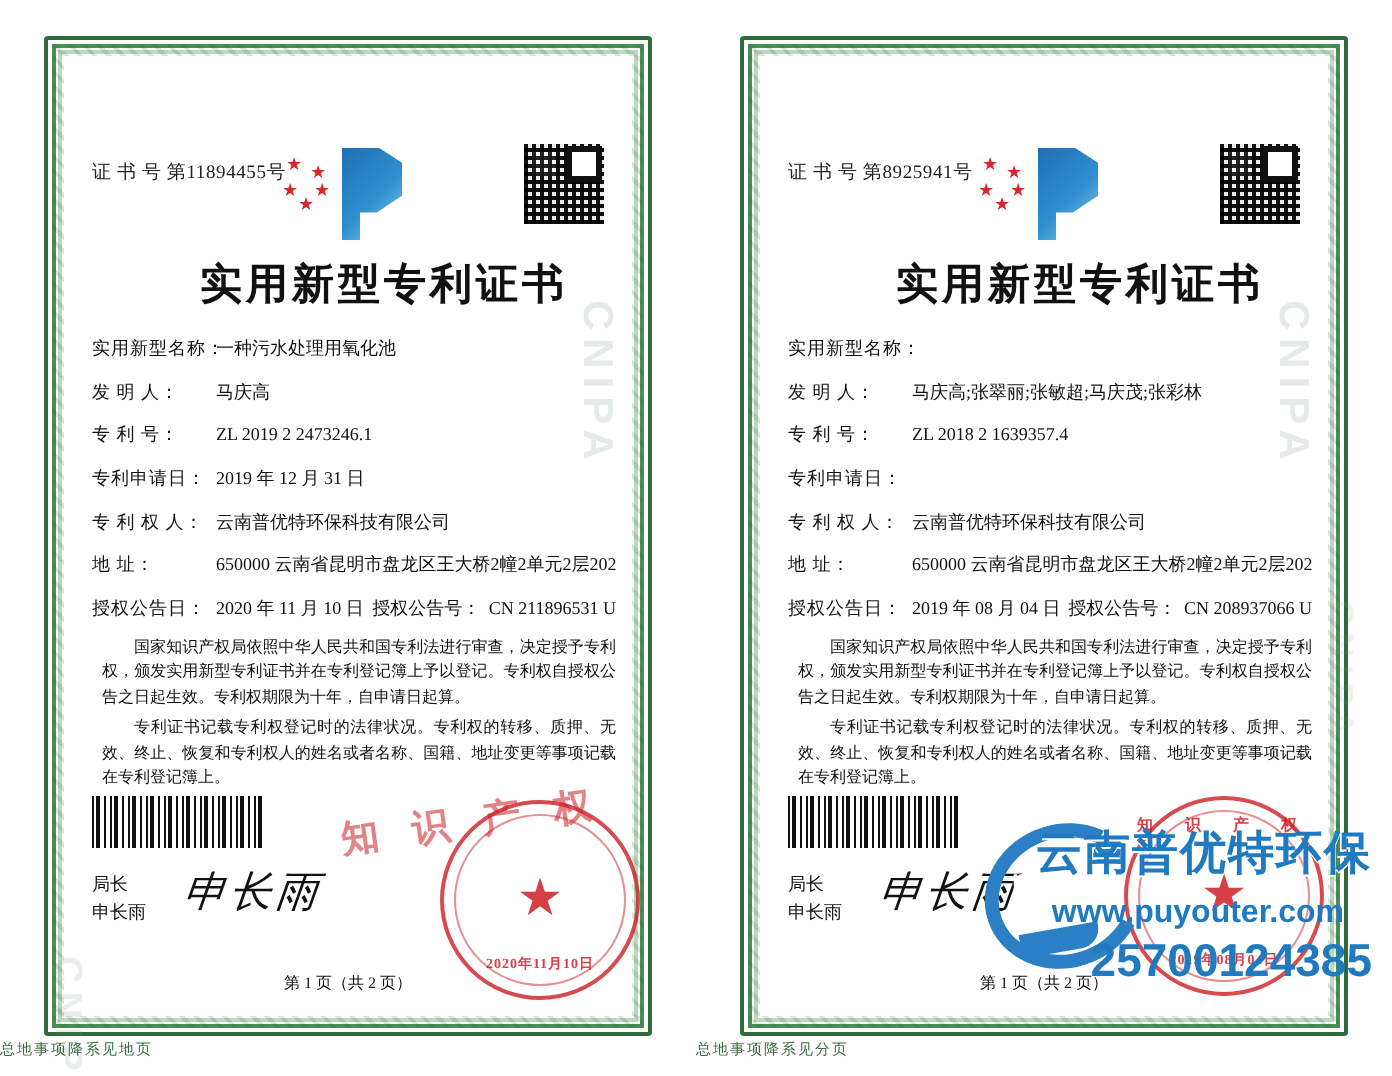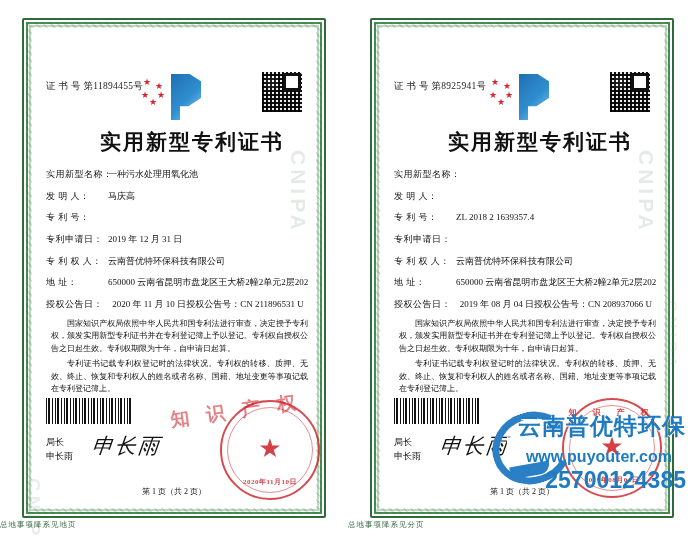--- a/index.html
+++ b/index.html
@@ -119,21 +119,21 @@
 
   
   .fields{position:absolute;left:46px;right:40px;top:168px;font-size:9px;color:#111;line-height:1.35;}
   .frow{display:flex;margin-bottom:9.5px;}
   .flabel{
     width:62px;flex:0 0 62px;
     letter-spacing:.5px;
     white-space:nowrap;
   }
   .fval{flex:1;white-space:nowrap;overflow:hidden;}
-  .frow.two .fval{display:flex;justify-content:center;}
+  .frow.two .fval{display:flex;justify-content:space-between;}
 
   .para{
     position:absolute;left:51px;right:40px;top:318px;
     font-size:8px;line-height:1.55;color:#111;text-align:justify;
     text-indent:16px;
   }
   .para p{margin:0 0 3px 0;}
 
   
   .barcode{
@@ -279,20 +279,21 @@
       <div class="frow">
           <div class="flabel">实用新型名称：</div>
           <div class="fval">一种污水处理用氧化池</div>
         </div>
       <div class="frow">
           <div class="flabel">发 明 人：</div>
           <div class="fval">马庆高</div>
         </div>
       <div class="frow">
           <div class="flabel">专 利 号：</div>
+          <div class="fval">ZL 2019 2 2473246.1</div>
         </div>
       <div class="frow">
           <div class="flabel">专利申请日：</div>
           <div class="fval">2019 年 12 月 31 日</div>
         </div>
       <div class="frow">
           <div class="flabel">专 利 权 人：</div>
           <div class="fval">云南普优特环保科技有限公司</div>
         </div>
       <div class="frow">
@@ -355,20 +356,21 @@
     </div>
 
     <div class="title">实用新型专利证书</div>
 
     <div class="fields">
       <div class="frow">
           <div class="flabel">实用新型名称：</div>
         </div>
       <div class="frow">
           <div class="flabel">发 明 人：</div>
+          <div class="fval">马庆高;张翠丽;张敏超;马庆茂;张彩林</div>
         </div>
       <div class="frow">
           <div class="flabel">专 利 号：</div>
           <div class="fval">ZL 2018 2 1639357.4</div>
         </div>
       <div class="frow">
           <div class="flabel">专利申请日：</div>
         </div>
       <div class="frow">
           <div class="flabel">专 利 权 人：</div>

